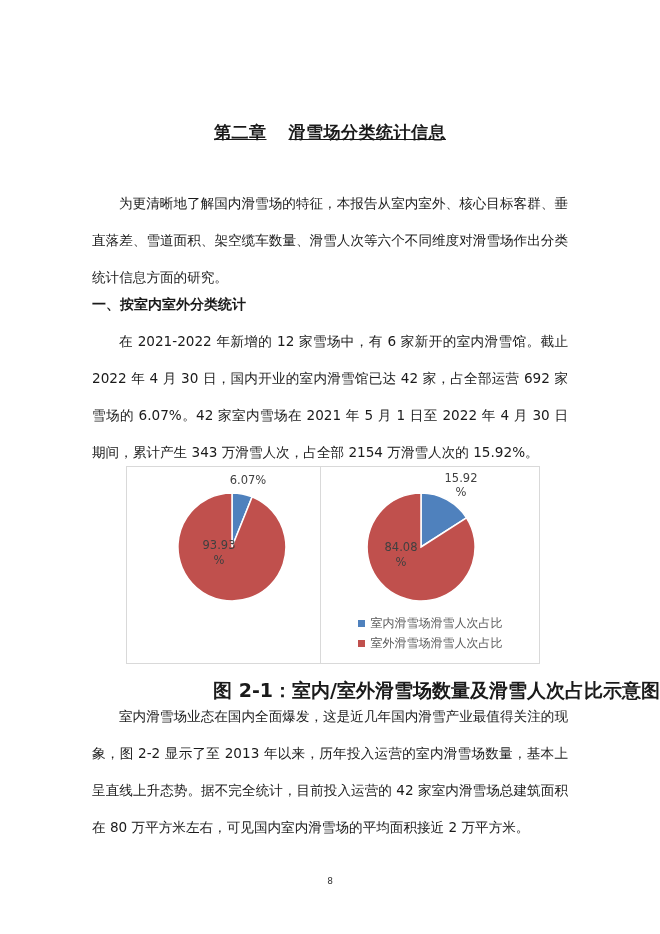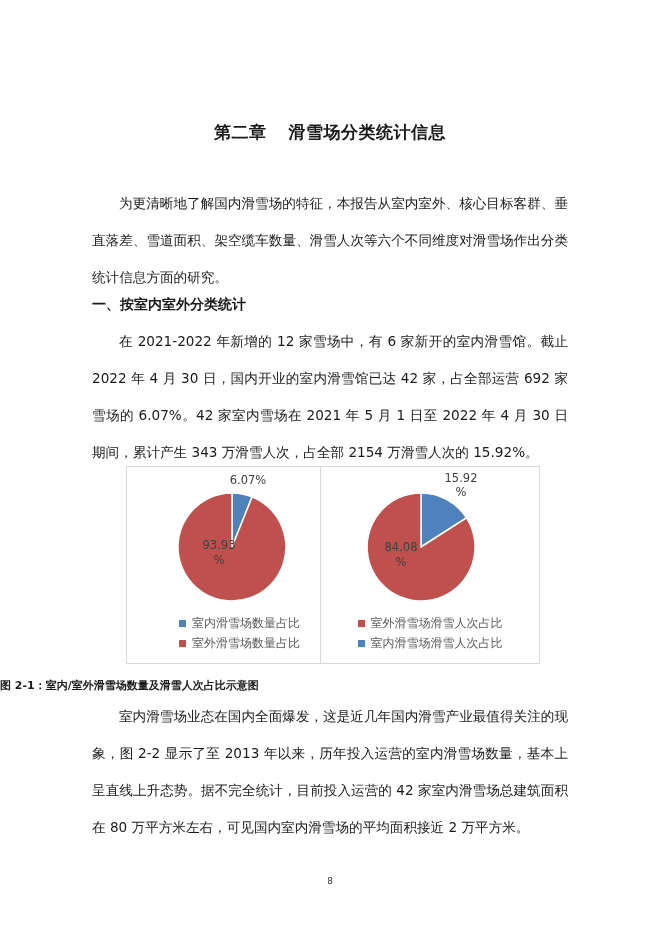--- a/index.html
+++ b/index.html
@@ -1,31 +1,31 @@
 <!DOCTYPE html>
 <html><head>
 <meta charset="utf-8">
 <style>
   html, body { margin:0; padding:0; background:#ffffff; }
   body { width:660px; height:934px; position:relative; overflow:hidden;
          font-family:"DejaVu Sans","Liberation Sans",sans-serif; color:#1a1a1a; }
   .title { position:absolute; left:0; width:660px; top:121px; text-align:center;
-           font-size:17px; font-weight:bold; letter-spacing:0.5px; }
+           font-size:17px; font-weight:bold; letter-spacing:0.5px;text-decoration:underline; }
   .title .gap { display:inline-block; width:22px; }
   .para { position:absolute; left:92px; width:476px; font-size:13.6px; line-height:37px;
           text-align:justify; }
   .indent { text-indent:27px; }
   .h1 { position:absolute; left:92px; top:296px; font-size:14px; font-weight:bold; }
   .chart { position:absolute; top:466px; height:196px; border:1px solid #d9d9d9; background:#fff;padding-left:16px; }
   .chart svg { position:absolute; left:0; top:0; }
   .legend { position:absolute; left:0; width:100%; font-size:12px; color:#595959; }
   .legend-row { display:flex; align-items:center; justify-content:center; height:20px; }
   .swatch { width:7px; height:7px; margin-right:6px; }
-  .caption { position:absolute; left:0; width:660px; top:678px; text-align:left;
-             font-size:11px; font-weight:bold; }
+  .caption { position:absolute; left:0; width:660px; top:678px; text-align:right;
+             font-size:19px; font-weight:bold; }
   .pagenum { position:absolute; left:0; width:660px; top:876px; text-align:center; font-size:9px; color:#333; }
   .lbl { font-family:"DejaVu Sans","Liberation Sans",sans-serif; font-size:11.5px; fill:#404040; }
 </style>
 </head>
 <body>
 
 <div class="title">
   <span>第二章</span><span class="gap"></span><span>滑雪场分类统计信息</span>
 </div>
 
@@ -37,50 +37,40 @@
 
 <div class="chart" style="left:126px; width:209px;">
   <svg width="209" height="140">
 
     <path d="M105,80 L105,26 A54,54 0 0 1 125.1,29.9 Z" fill="#4f81bd" stroke="#fff" stroke-width="1.5"></path>
     <path d="M105,80 L125.1,29.9 A54,54 0 1 1 105,26 Z" fill="#c0504d" stroke="#fff" stroke-width="1.5"></path>
     <text class="lbl" x="121" y="17" text-anchor="middle">6.07%</text>
     <text class="lbl" x="92" y="82" text-anchor="middle">93.93</text>
     <text class="lbl" x="92" y="97" text-anchor="middle">%</text>
   </svg>
-  <div class="legend" style="top:146px;">
-    <div class="legend-row">
-      <span class="swatch" style="background:#4f81bd"></span>
-      <span>室内滑雪场数量占比</span>
-    </div>
-    <div class="legend-row">
-      <span class="swatch" style="background:#c0504d"></span>
-      <span>室外滑雪场数量占比</span>
-    </div>
-  </div>
 </div>
 
 <div class="chart" style="left:320px; width:202px;text-align:center;">
   <svg width="202" height="140">
 
     <path d="M100,80 L100,26 A54,54 0 0 1 145.5,50.8 Z" fill="#4f81bd" stroke="#fff" stroke-width="1.5"></path>
     <path d="M100,80 L145.5,50.8 A54,54 0 1 1 100,26 Z" fill="#c0504d" stroke="#fff" stroke-width="1.5"></path>
     <text class="lbl" x="140" y="15" text-anchor="middle">15.92</text>
     <text class="lbl" x="140" y="29" text-anchor="middle">%</text>
     <text class="lbl" x="80" y="84" text-anchor="middle">84.08</text>
     <text class="lbl" x="80" y="99" text-anchor="middle">%</text>
   </svg>
   <div class="legend" style="top:146px;">
     <div class="legend-row">
+      <span class="swatch" style="background:#4f81bd"></span>
+      <span>室内滑雪场滑雪人次占比</span>
+    </div>
+    <div class="legend-row">
       <span class="swatch" style="background:#c0504d"></span>
       <span>室外滑雪场滑雪人次占比</span>
-    </div>
-    <div class="legend-row">
-      <span class="swatch" style="background:#4f81bd"></span>
-      <span>室内滑雪场滑雪人次占比</span>
     </div>
   </div>
 </div>
 
 <div class="caption">图  2-1：室内/室外滑雪场数量及滑雪人次占比示意图</div>
 
 <div class="para indent" style="top:698px;">室内滑雪场业态在国内全面爆发，这是近几年国内滑雪产业最值得关注的现象，图 2-2 显示了至 2013 年以来，历年投入运营的室内滑雪场数量，基本上呈直线上升态势。据不完全统计，目前投入运营的 42 家室内滑雪场总建筑面积在 80 万平方米左右，可见国内室内滑雪场的平均面积接近 2 万平方米。</div>
 
 <div class="pagenum">8</div>
 

